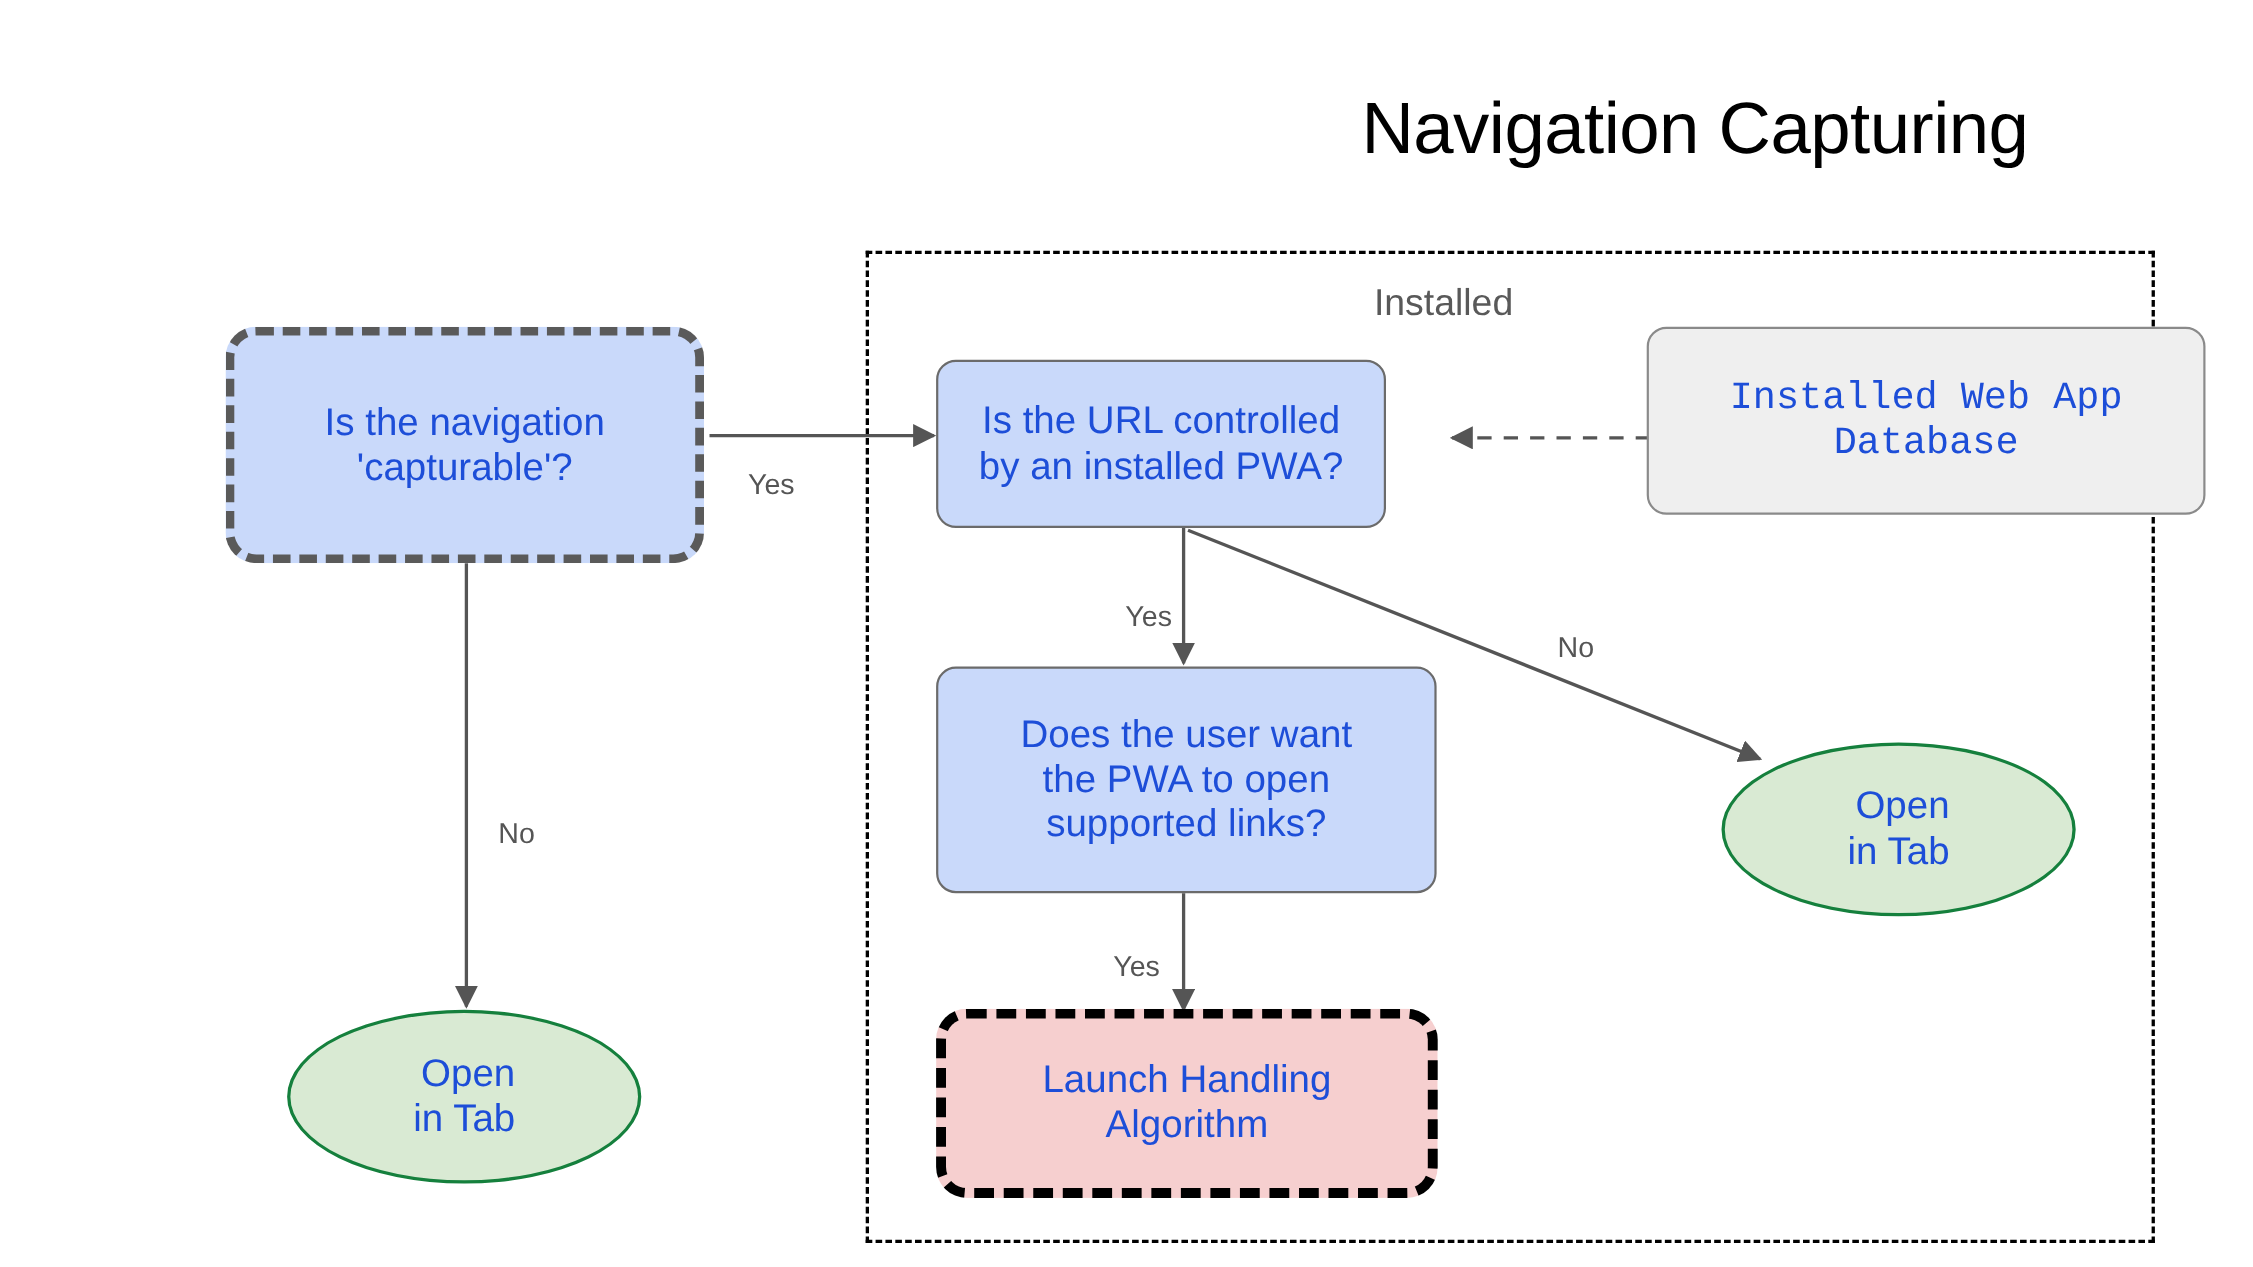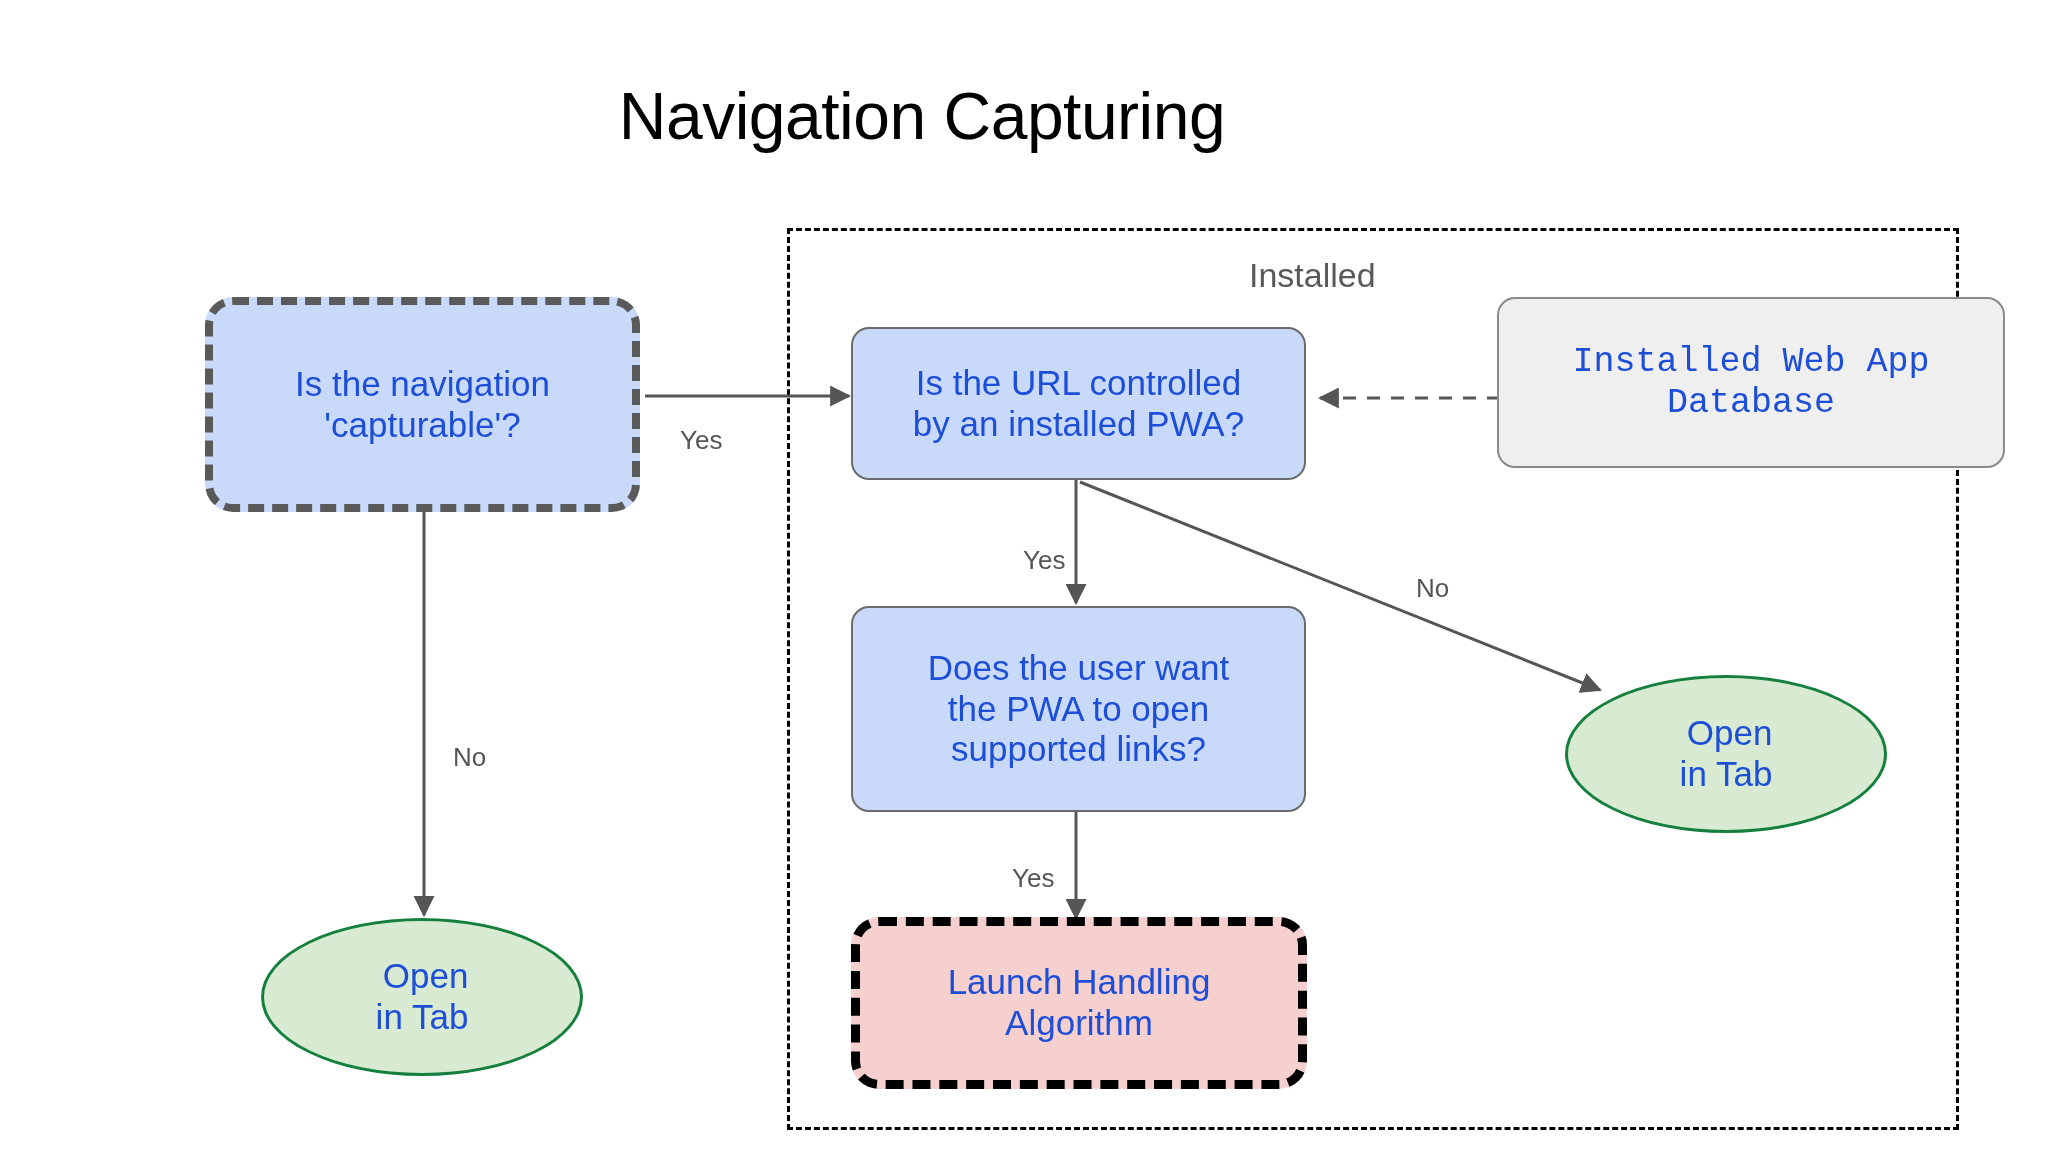--- a/index.html
+++ b/index.html
@@ -20,21 +20,21 @@
     left: 0; top: 0;
     width: 2048px;
     height: 1152px;
     pointer-events: none;
   }
   .title {
     position: absolute;
     left: 0;
     top: 78px;
     width: 1844px;
-    text-align: center;
+    text-align: right;
     font-size: 66px;
     font-weight: 400;
     color: #000000;
     letter-spacing: -0.5px;
   }
   .group-box {
     position: absolute;
     box-sizing: border-box;
     border: 3px dashed #000000;
     background: transparent;
@@ -119,21 +119,21 @@
     <line x1="1076" y1="480" x2="1076" y2="603" stroke="#555555" stroke-width="3" marker-end="url(#arrow-solid)"></line>
 
     <line x1="1080" y1="482" x2="1600" y2="690" stroke="#555555" stroke-width="3" marker-end="url(#arrow-solid)"></line>
 
     <line x1="1076" y1="812" x2="1076" y2="918" stroke="#555555" stroke-width="3" marker-end="url(#arrow-solid)"></line>
   </svg>
 
   <div class="node blue dashed-thick" style="left:205px; top:297px; width:435px; height:215px;">Is the navigation
 'capturable'?</div>
 
-  <div class="node blue" style="left:851px; top:327px; width:455px; height:153px;">Is the URL controlled
+  <div class="node blue" style="left:851px; top:327px; width:409px; height:153px;">Is the URL controlled
 by an installed PWA?</div>
 
   <div class="node gray" style="left:1497px; top:297px; width:508px; height:171px;font-family:Liberation Mono, monospace;">Installed Web App
 Database</div>
 
   <div class="node pink dashed-thick" style="left:851px; top:917px; width:456px; height:172px;">Launch Handling
 Algorithm</div>
 
   <div class="node blue" style="left:851px; top:606px; width:455px; height:206px;">Does the user want
 the PWA to open

